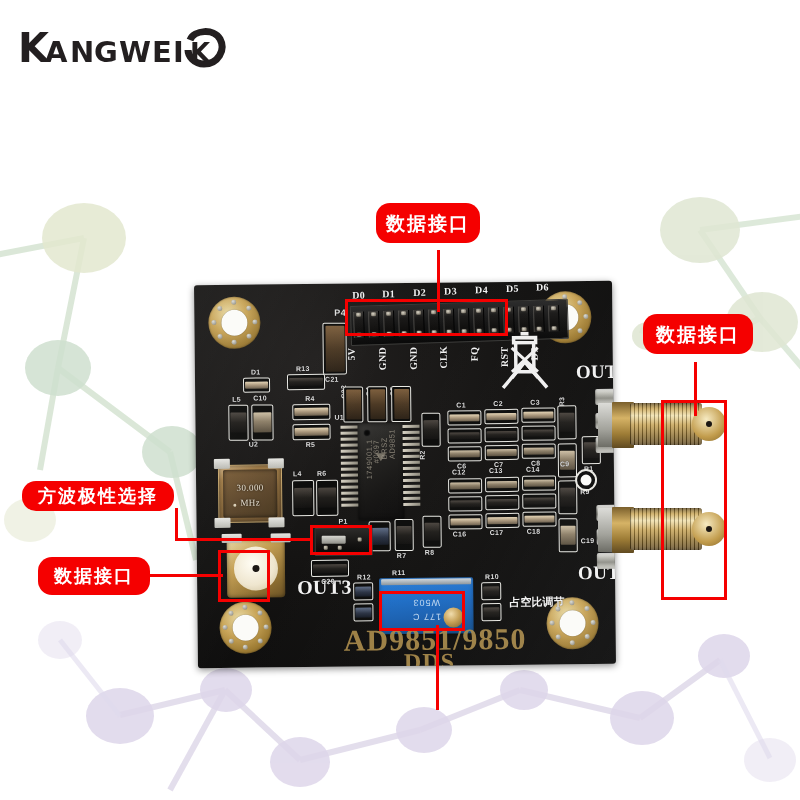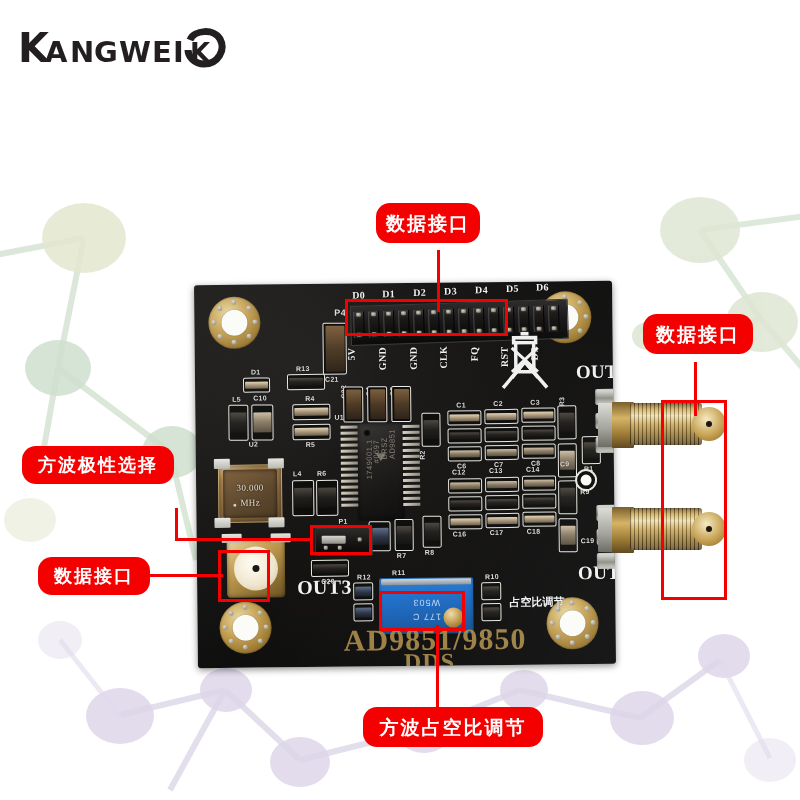--- a/index.html
+++ b/index.html
@@ -707,29 +707,26 @@
 
   <div class="lead" style="left:694px;top:362px;width:3px;height:54px;"></div>
   <div class="rbox" style="left:661px;top:400px;width:66px;height:200px;"></div>
   <div class="pill" style="left:643px;top:314px;width:110px;height:40px;font-size:19px;">
     <span>数据接口</span>
   </div>
 
   <div class="lead" style="left:175px;top:508px;width:3px;height:32px;"></div>
   <div class="lead" style="left:175px;top:538px;width:138px;height:3px;"></div>
   <div class="rbox" style="left:310px;top:525px;width:62px;height:30px;"></div>
-  <div class="pill" style="left:22px;top:446px;width:152px;height:38px;font-size:18px;">
+  <div class="pill" style="left:22px;top:481px;width:152px;height:30px;font-size:18px;">
     <span>方波极性选择</span>
   </div>
 
   <div class="lead" style="left:148px;top:574px;width:75px;height:3px;"></div>
   <div class="rbox" style="left:218px;top:550px;width:52px;height:52px;"></div>
   <div class="pill" style="left:38px;top:557px;width:112px;height:38px;font-size:18px;">
     <span>数据接口</span>
   </div>
 
   <div class="lead" style="left:436px;top:625px;width:3px;height:85px;"></div>
   <div class="rbox" style="left:379px;top:591px;width:86px;height:40px;"></div>
-  <div class="pill" style="left:363px;top:707px;width:180px;height:40px;font-size:19px;">
-    <span>方波占空比调节</span>
-  </div>
 
 </div>
 
 </body></html>

